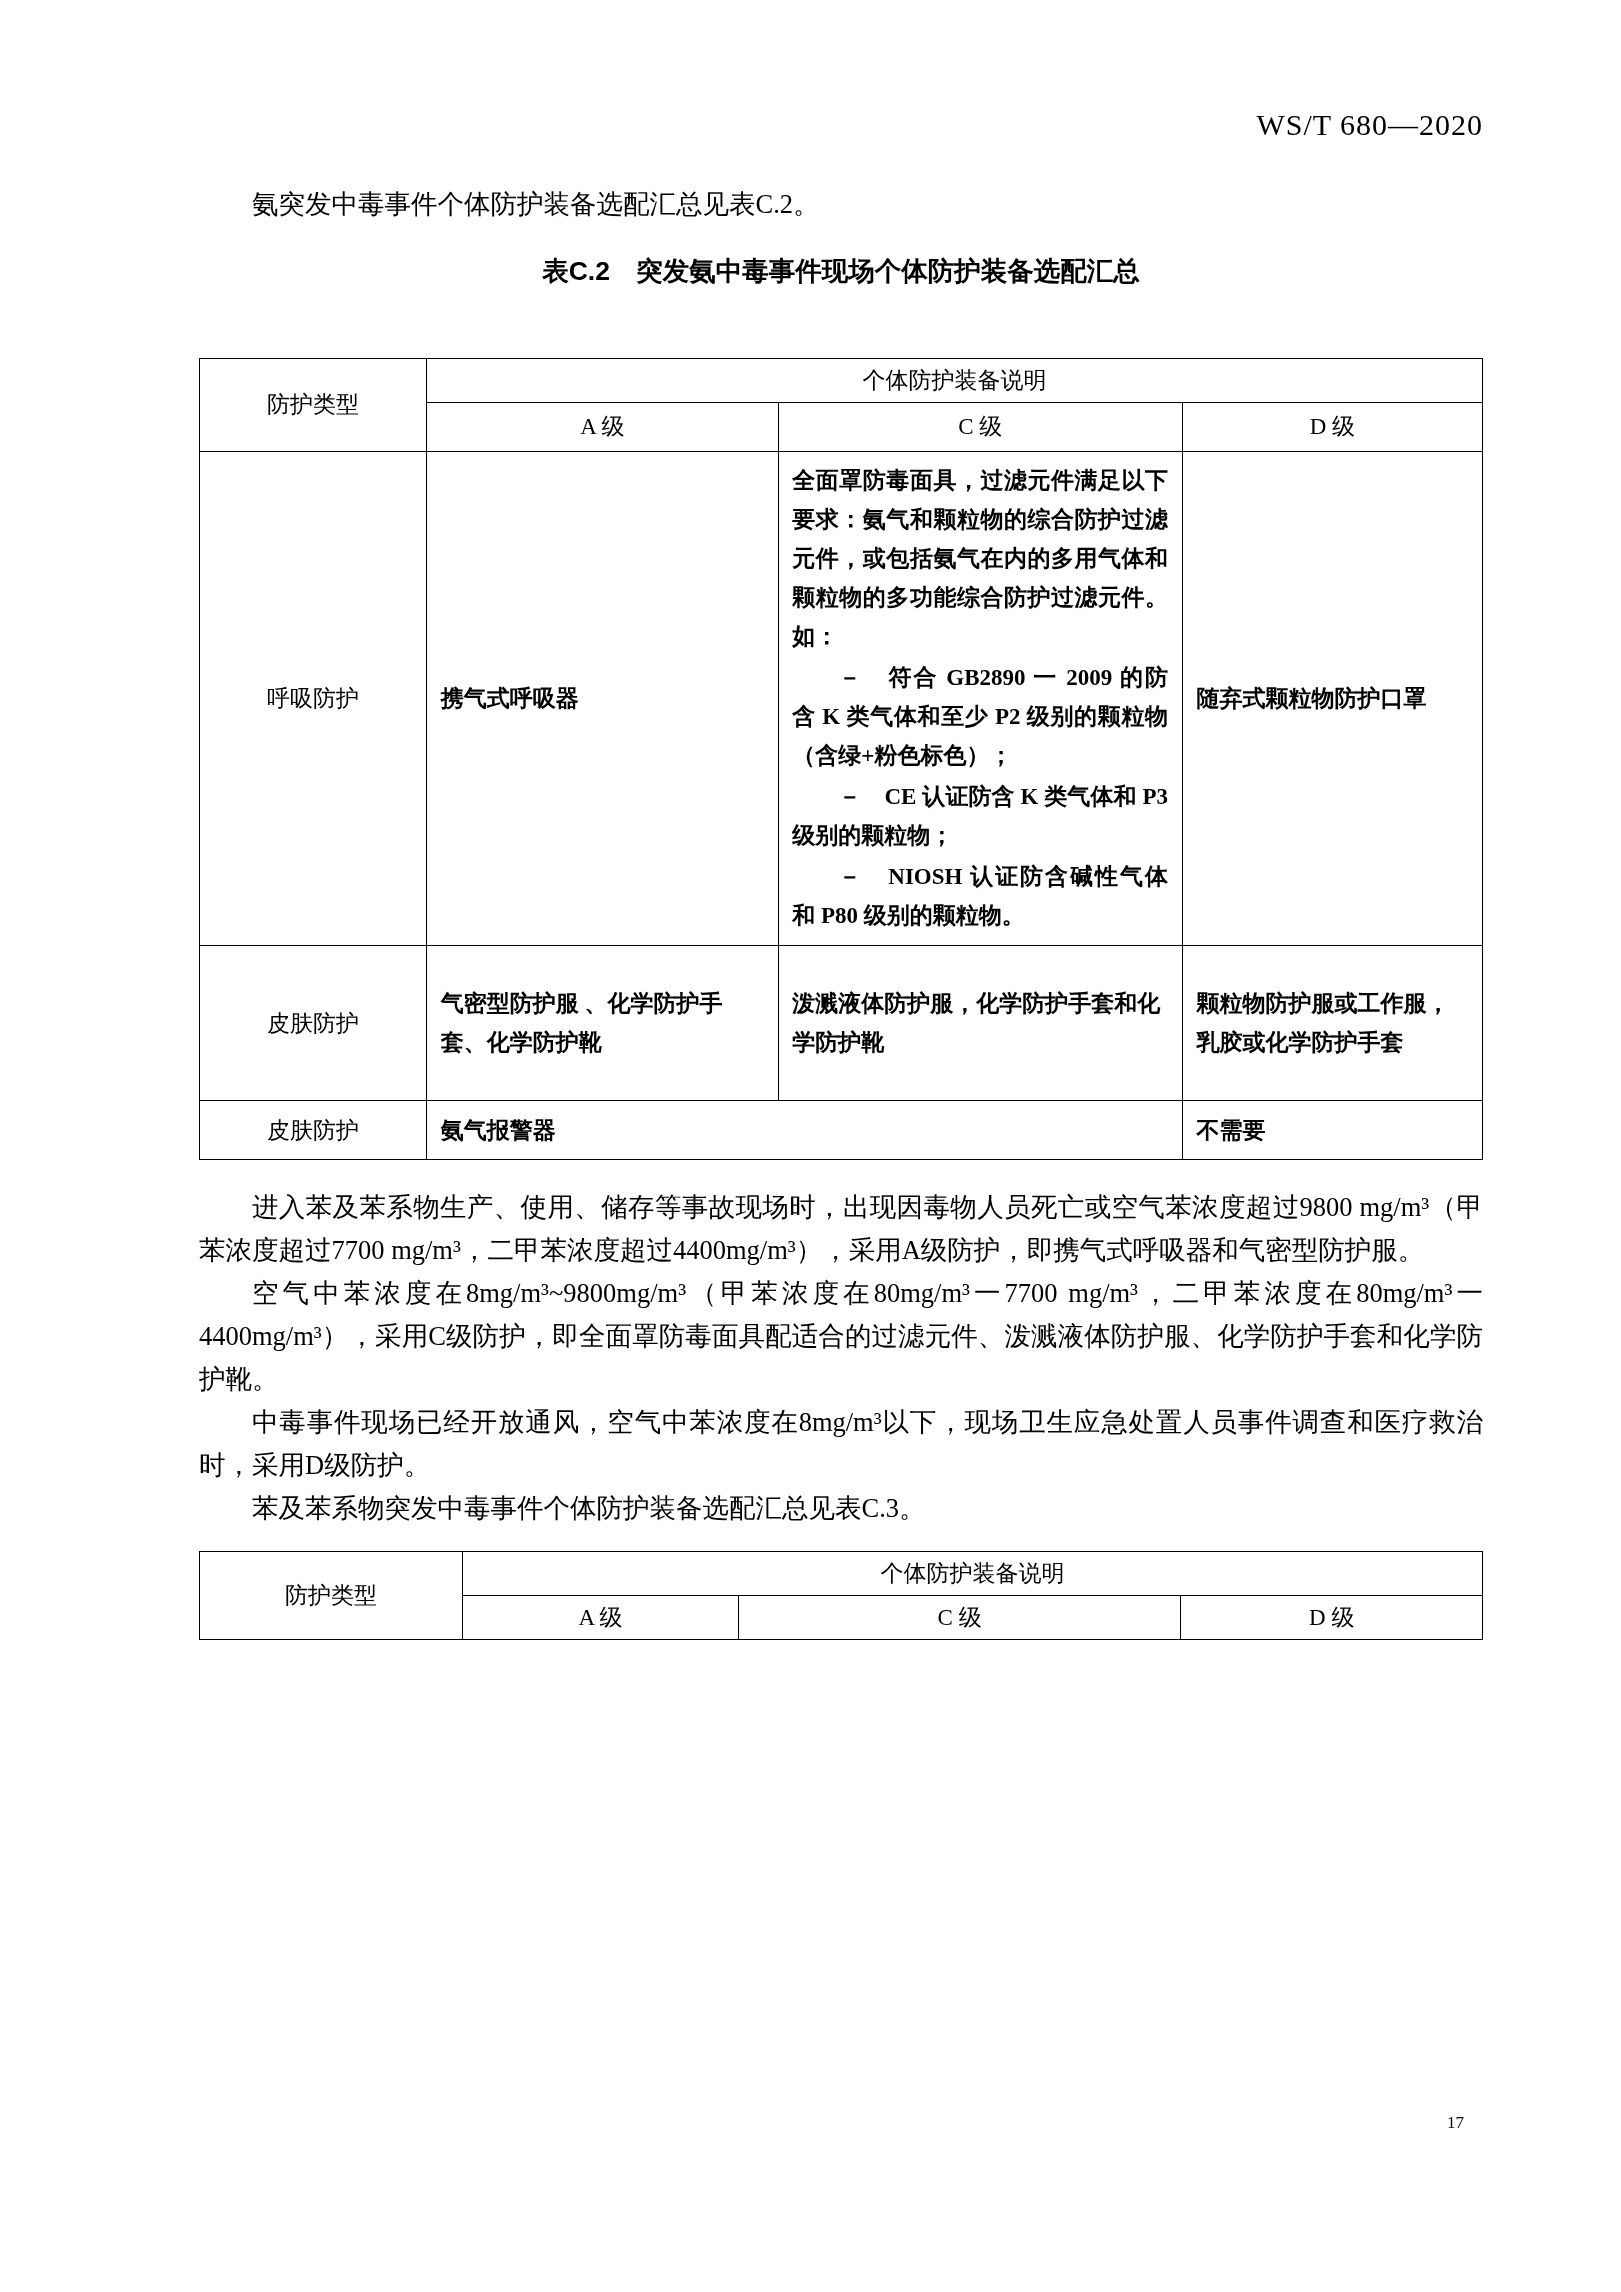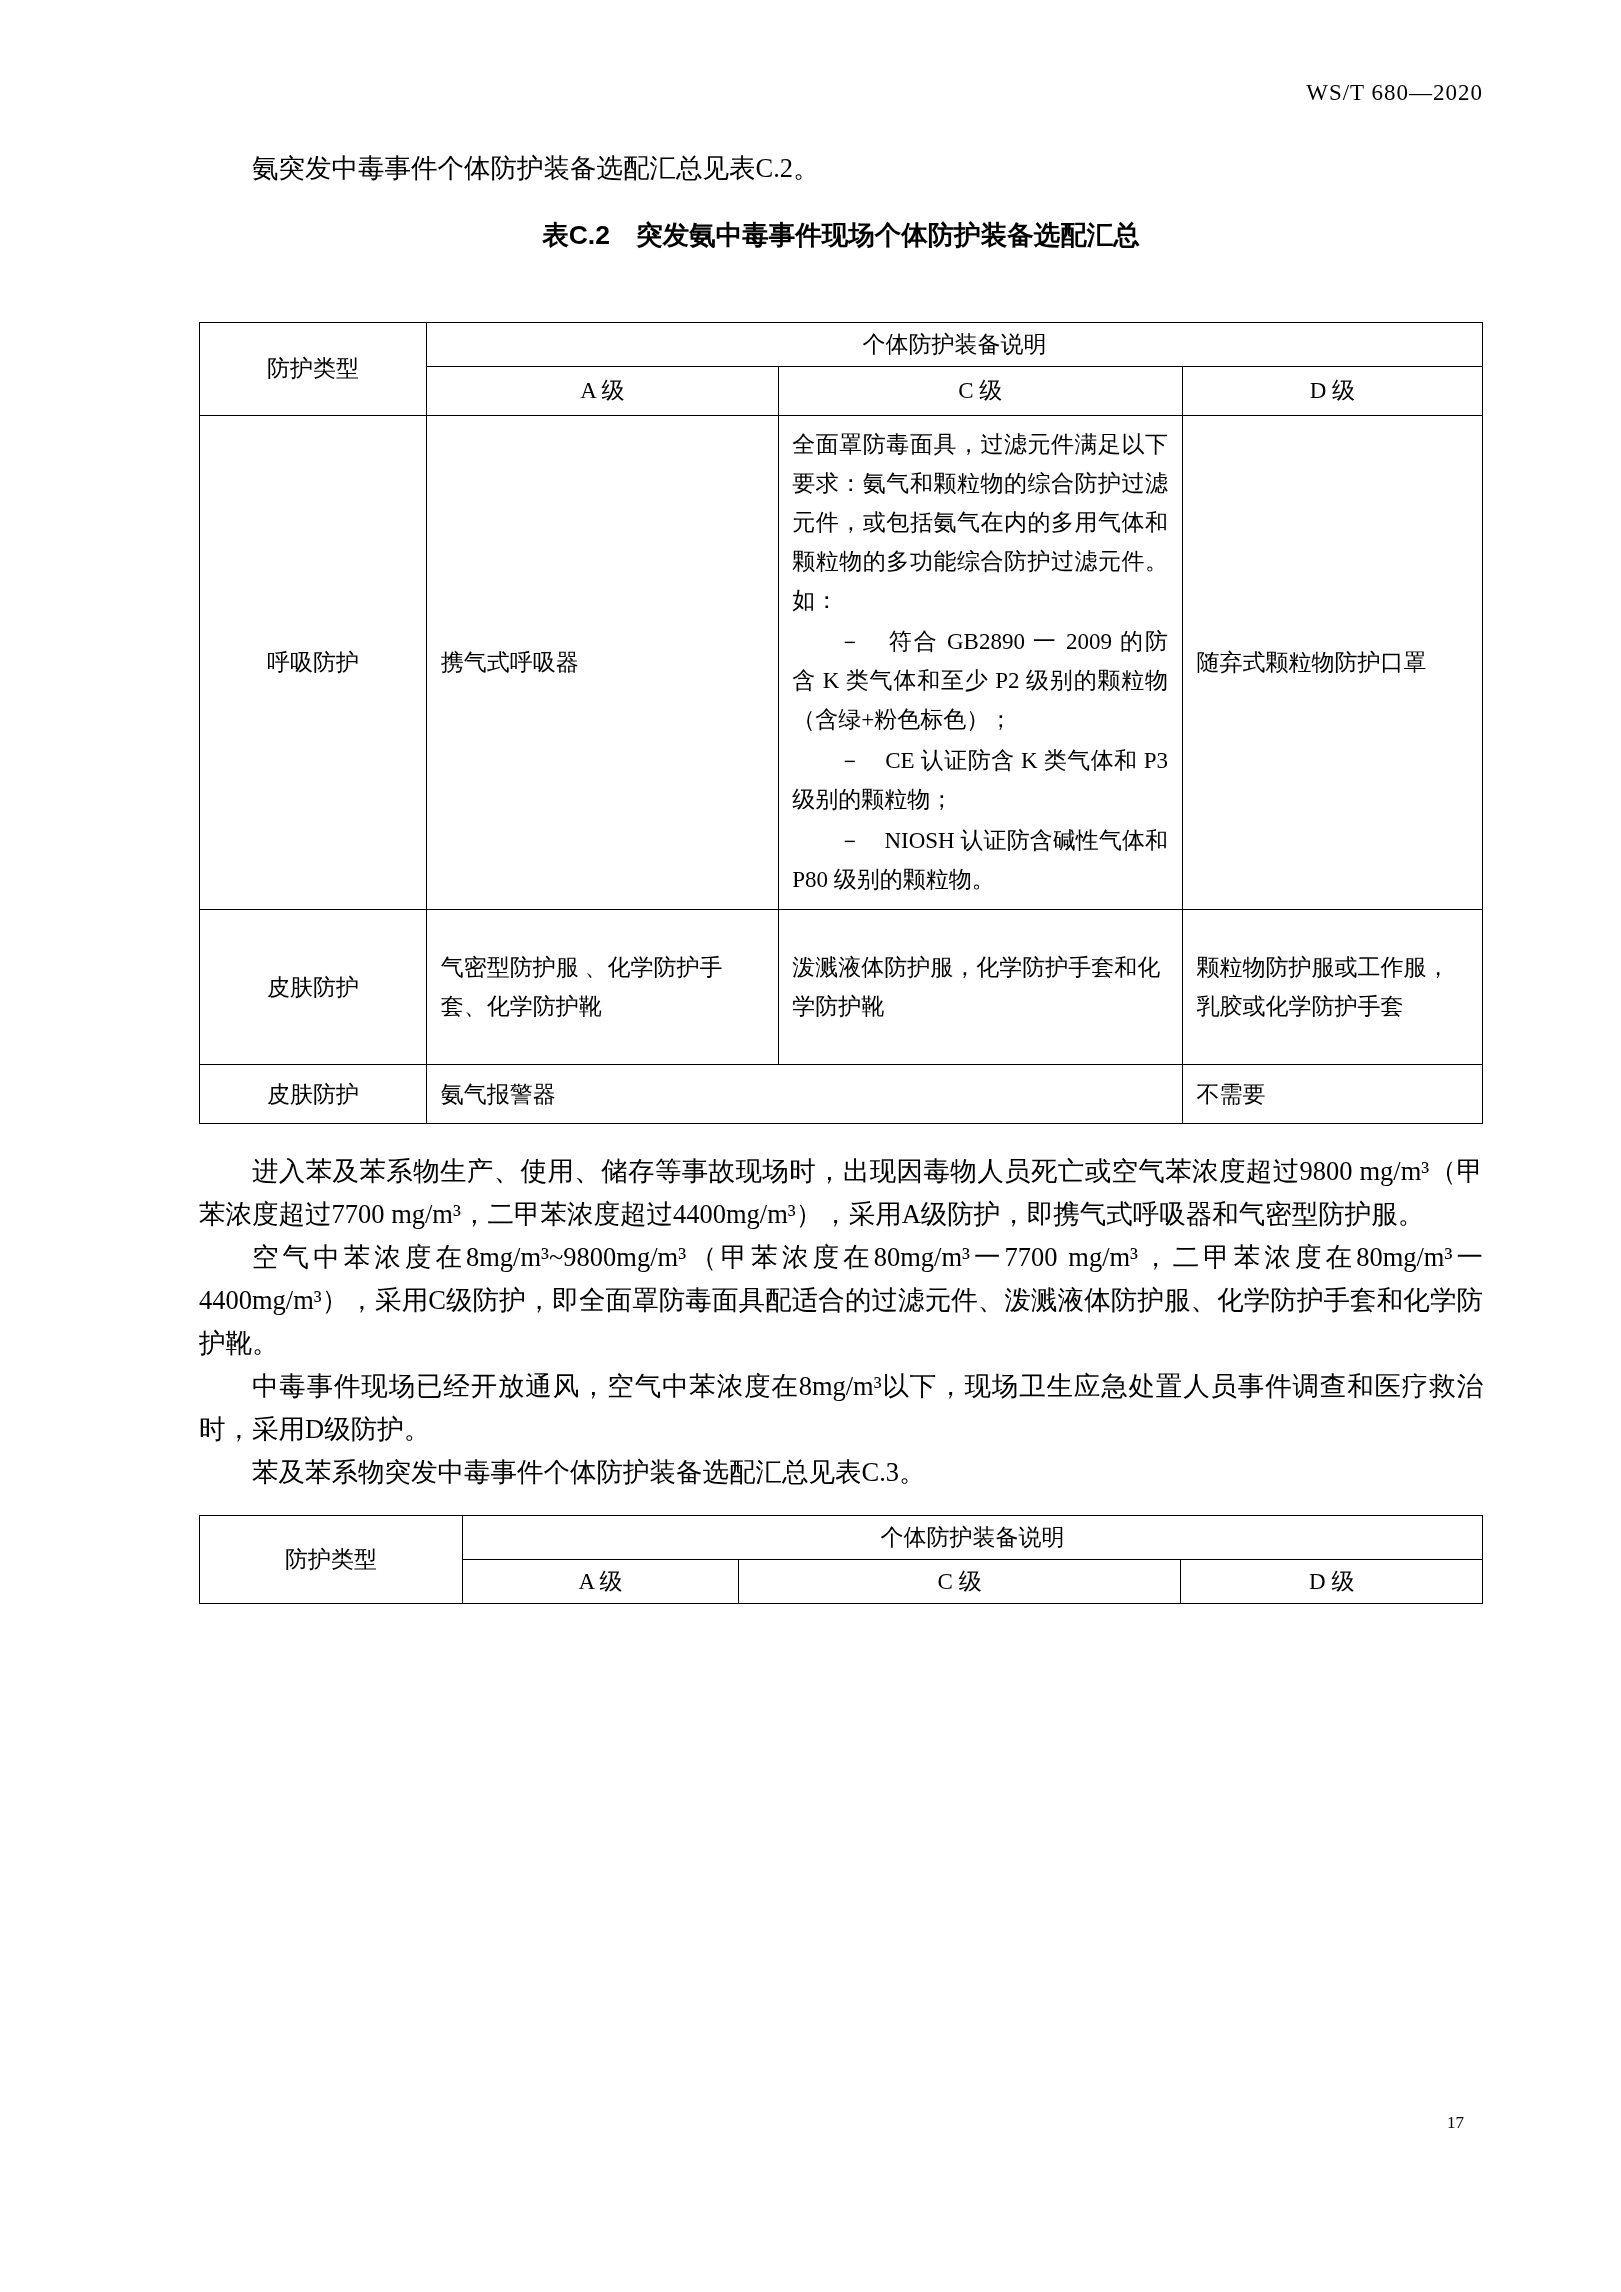--- a/index.html
+++ b/index.html
@@ -10,23 +10,23 @@
     height: 2293px;
     background: #ffffff;
     color: #000000;
     font-family: "Liberation Serif", "DejaVu Serif", serif;
     overflow: hidden;
   }
   .content {
     margin: 0 138px 0 199px;
   }
   .doc-number {
-    padding-top: 80px;
+    padding-top: 108px;
     text-align: right;
-    font-size: 23px;
+    font-size: 30px;
     letter-spacing: 1px;
   }
   .body-para {
     font-size: 26.5px;
     line-height: 43px;
     text-align: justify;
     text-indent: 2em;
   }
   .intro { margin-top: 41px; }
   .table-title {
@@ -52,20 +52,21 @@
   }
   .hc {
     text-align: center;
     vertical-align: middle;
     padding: 2px 5.9px;
   }
   .cell {
     padding: 7.8px 13.7px;
     vertical-align: middle;
     text-align: left;
+    font-weight: bold;
   }
   .cell-top { vertical-align: top; padding-top: 9.8px; padding-bottom: 9.8px; }
   .cpara { text-align: justify; line-height: 39px; }
   .bullet { text-indent: 2em; margin-top: 2px; }
   tr.hrow1 { height: 44px; }
   tr.hrow2 { height: 49px; }
   tr.skin-row { height: 155px; }
   tr.alarm-row { height: 59px; }
   .section-heading {
     margin-top: 53px;

